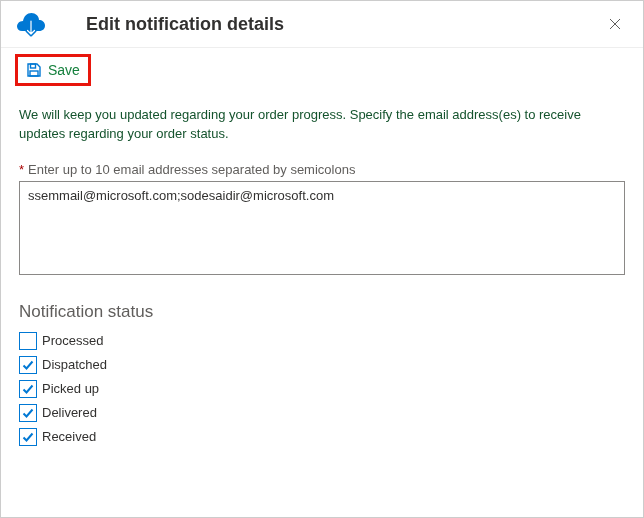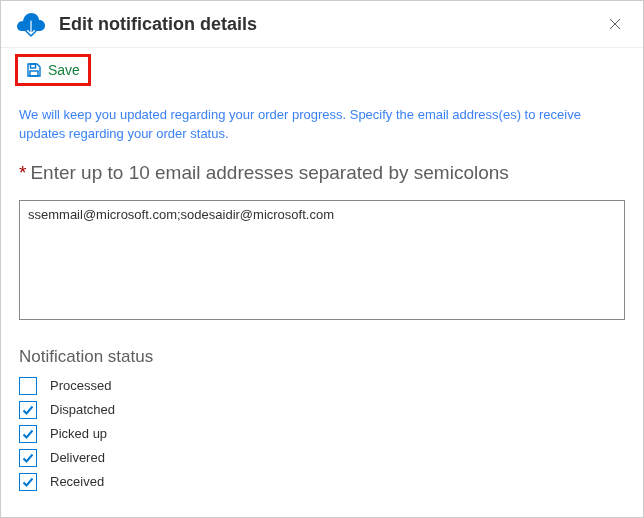--- a/index.html
+++ b/index.html
@@ -11,20 +11,21 @@
       height: 518px;
       border: 1px solid #ccc;
       position: relative;
       background: #fff;
     }
     .header {
       display: flex;
       align-items: center;
       padding: 8px 14px 8px 14px;
       border-bottom: 1px solid #eee;
+      gap: 27px;
     }
     .header-icon {
       width: 32px;
       height: 30px;
       display: flex;
       align-items: center;
       justify-content: center;
       margin-right: 12px;
     }
     .header-title {
@@ -63,54 +64,54 @@
       color: #605e5c;
       padding: 2px 2px;
     }
     .btn .icon-svg { display: flex; align-items: center; }
     .btn-label { font-size: 14px; color: #15803d; }
     .content {
       padding: 14px 18px;
     }
     .description {
       font-size: 13px;
-      color: #3b82f6;
+      color: #14532d;
       line-height: 1.45;
       margin-bottom: 18px;
     }
     .field-label {
-      font-size: 19px;
-      color: #605e5c;
-      margin-bottom: 16px;
+      font-size: 13px;
+      color: #605e5c;
+      margin-bottom: 4px;
     }
     .required-star {
       color: #a80000;
       margin-right: 4px;
     }
     .email-box {
       width: 100%;
-      height: 120px;
+      height: 94px;
       border: 1px solid #8a8886;
       padding: 6px 8px;
       font-family: inherit;
       font-size: 13px;
       color: #323130;
       resize: none;
       outline: none;
     }
     .section-label {
       font-size: 17px;
       color: #605e5c;
       margin-top: 24px;
       margin-bottom: 10px;
     }
     .checkbox-row {
       display: flex;
       align-items: center;
-      gap: 13px;
+      gap: 5px;
       margin-bottom: 6px;
       cursor: pointer;
     }
     .chk {
       width: 18px;
       height: 18px;
       border: 1px solid #0078d4;
       display: flex;
       align-items: center;
       justify-content: center;

